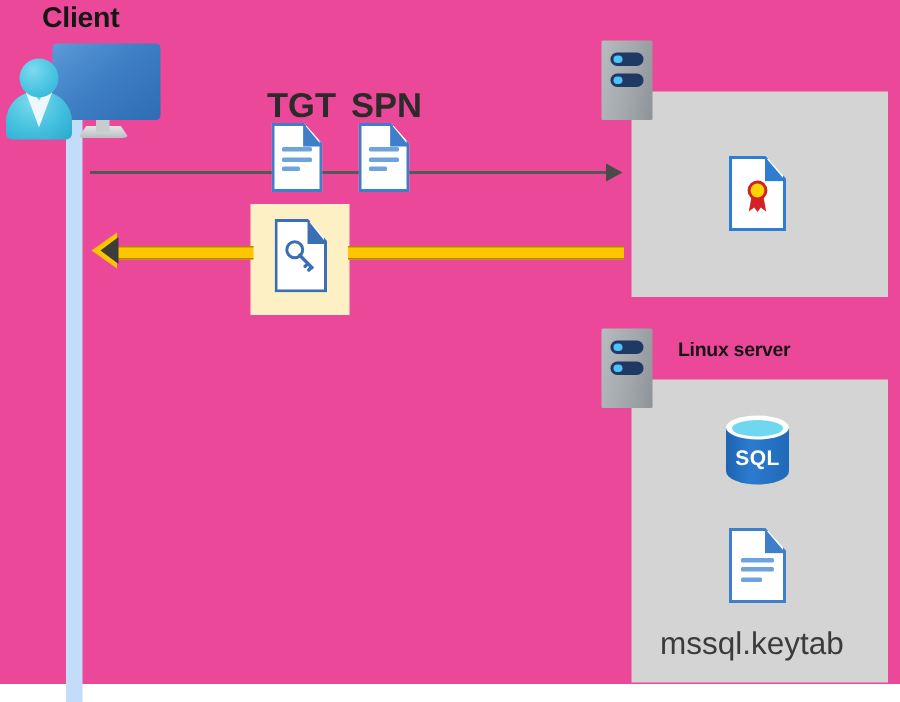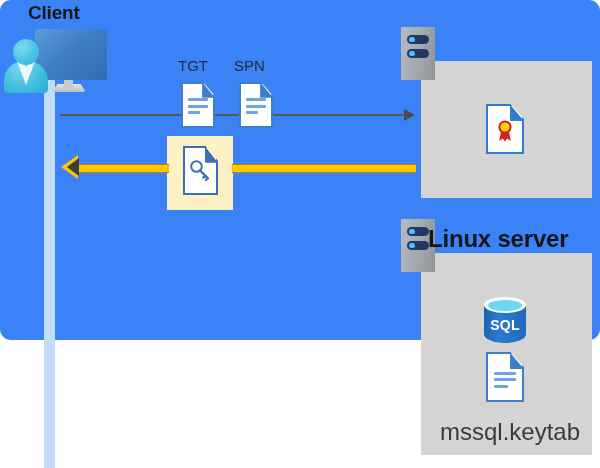--- a/index.html
+++ b/index.html
@@ -1,36 +1,36 @@
 <!DOCTYPE html>
 <html><head>
 <meta charset="utf-8">
 <style>
   html,body{margin:0;padding:0;background:#ffffff;}
   body{
     font-family:"Liberation Sans", sans-serif;
     width:600px;height:468px;position:relative;overflow:hidden;
     -webkit-font-smoothing:antialiased;
   }
-  #stage{position:absolute;left:0;top:0;width:600px;height:340px;background:#3b82f6;border-radius:11px;}
+  #stage{position:absolute;left:0;top:0;width:600px;height:456px;background:#ec4899;}
 
   .abs{position:absolute;}
 
   
   .title-lbl{
     font-weight:bold;color:#161616;letter-spacing:-0.2px;
     line-height:1.12;
   }
   #client-title{left:28px;top:2px;font-size:19px;}
   #dc-title{left:455px;top:2px;font-size:19px;width:135px;}
-  #linux-title{left:428px;top:226px;font-size:24px;}
-  .flow-lbl{font-size:15px;color:#2b2b2b;}
+  #linux-title{left:452px;top:226px;font-size:13px;}
+  .flow-lbl{font-size:23px;color:#2b2b2b;font-weight:bold;}
   #tgt-label{left:178px;top:57px;}
   #spn-label{left:234px;top:57px;}
-  #keytab-label{left:440px;top:418px;font-size:24px;color:#3b3b3b;}
+  #keytab-label{left:440px;top:418px;font-size:21px;color:#3b3b3b;}
 
   
   #lifeline{left:44px;top:72px;width:11px;height:396px;background:#c3dcfa;}
 
   
   #monitor-screen{
     left:35px;top:29px;width:72px;height:51px;border-radius:3px;
     background:linear-gradient(140deg,#5b9bd8 0%,#3f7fc4 45%,#2f6cb3 100%);
   }
   #monitor-neck{left:64px;top:80px;width:9px;height:8px;background:#c8ccce;}
@@ -124,21 +124,21 @@
   #dc-panel{left:421px;top:61px;width:171px;height:137px;}
   #linux-panel{left:421px;top:253px;width:171px;height:202px;}
 
   
   #cert-doc{left:486px;top:104px;width:38px;height:50px;}
   #cert-doc .doc-body{border-color:#2f7dd1;}
   #cert-doc .doc-fold{background:#2f7dd1;}
   #cert-seal{position:absolute;left:9px;top:14px;width:20px;height:26px;}
 
   
-  #sql-icon{left:484px;top:277px;width:42px;height:52px;margin-top:20px;}
+  #sql-icon{left:484px;top:277px;width:42px;height:52px;}
   #sql-body{
     position:absolute;left:0;top:8px;width:42px;height:38px;
     background:linear-gradient(90deg,#1d63b0 0%,#2d7bd0 38%,#1f6ab8 100%);
     border-radius:0 0 21px 21px/0 0 9px 9px;
   }
   #sql-top-outer{
     position:absolute;left:0;top:0;width:42px;height:16px;border-radius:50%;
     background:#ffffff;
   }
   #sql-top-inner{

